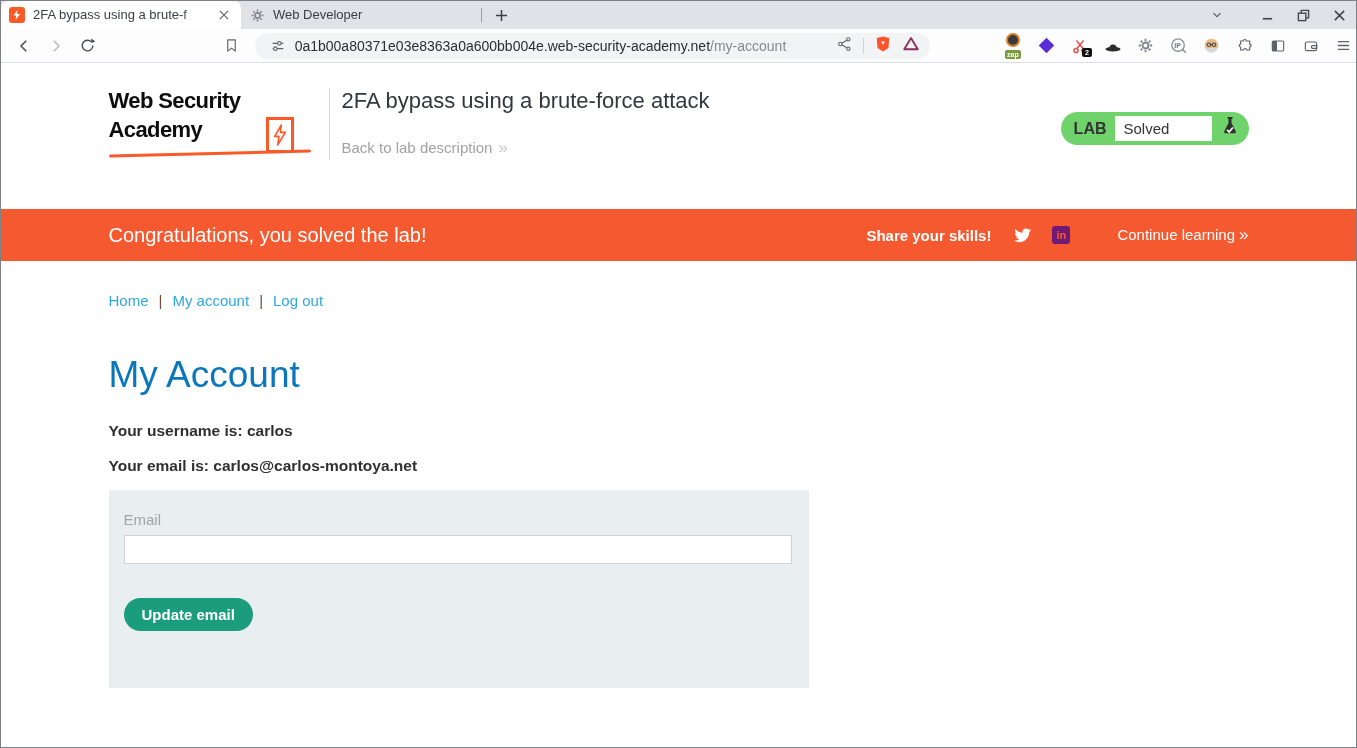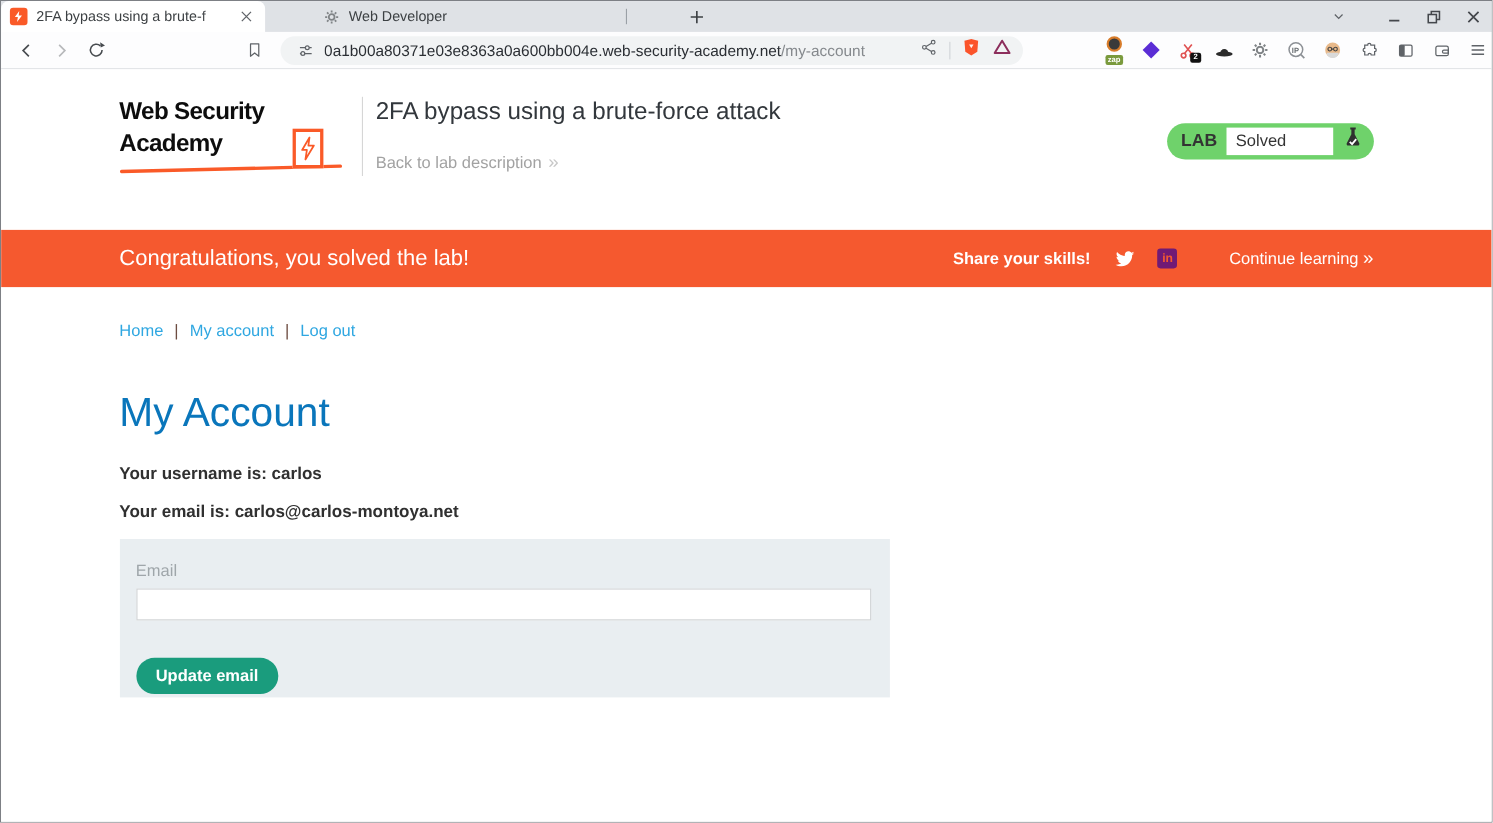--- a/index.html
+++ b/index.html
@@ -13,21 +13,21 @@
     --brave-orange:#fb542b;
     --rewards-maroon:#8c2e5c;
     --chrome-icon:#5f6368;
   }
   *{box-sizing:border-box;}
   html,body{margin:0;padding:0;}
   body{width:1357px;height:748px;font-family:"Liberation Sans",sans-serif;background:#fff;overflow:hidden;}
   .window{width:1357px;height:748px;border:1px solid #7d8085;display:flex;flex-direction:column;}
 
   
-  .tabbar{height:28px;background:#dfe2e6;display:flex;align-items:stretch;position:relative;flex:0 0 auto;gap:44px;}
+  .tabbar{height:28px;background:#dfe2e6;display:flex;align-items:stretch;position:relative;flex:0 0 auto;}
   .tab{width:240px;display:flex;align-items:center;padding:0 8px;font-size:13px;color:#3c4043;cursor:default;}
   .tab.active{background:#fff;border-radius:7px 7px 0 0;}
   .tab .favicon{width:16px;height:16px;flex:0 0 auto;margin-right:8px;display:flex;align-items:center;justify-content:center;}
   .favicon-lab{background:var(--logo-orange);border-radius:3px;}
   .tab-title{flex:1;overflow:hidden;white-space:nowrap;position:relative;height:16px;line-height:16px;}
   .tab.active .tab-title::after{content:"";position:absolute;right:0;top:0;width:26px;height:100%;background:linear-gradient(to right,rgba(255,255,255,0),#fff);}
   .tab:not(.active) .tab-title::after{content:"";position:absolute;right:0;top:0;width:20px;height:100%;background:linear-gradient(to right,rgba(223,226,230,0),#dfe2e6);}
   .tab-close{width:18px;height:18px;margin-left:6px;display:flex;align-items:center;justify-content:center;border-radius:50%;}
   .tab-divider{width:1px;height:14px;background:#9aa0a6;align-self:center;}
   .newtab-btn{width:26px;height:26px;margin-left:6px;align-self:center;display:flex;align-items:center;justify-content:center;border-radius:50%;}
@@ -83,21 +83,21 @@
 
   .site-nav{margin-top:31px;font-size:15px;}
   .site-nav a{color:var(--link-blue);text-decoration:none;}
   .site-nav .sep{color:var(--nav-sep);margin:0 10px;}
 
   .account-heading{margin:45px 0 0;font-size:37px;font-weight:normal;color:var(--heading-blue);}
   .info-line{font-size:15.5px;color:#303030;margin:0;font-weight:bold;}
   .info-line.first{margin-top:26px;}
   .info-line.second{margin-top:17px;}
 
-  .form-panel{margin-top:15px;width:700px;height:144px;background:#e9eef1;padding:21px 17px 0 15px;}
+  .form-panel{margin-top:15px;width:700px;height:198px;background:#e9eef1;padding:21px 17px 0 15px;}
   .field-label{display:block;color:#9fa6aa;font-size:15px;}
   .email-input{margin-top:7px;width:668px;height:29px;border:1px solid #d0d3d5;background:#fff;padding:0 8px;font-size:14px;font-family:"Liberation Sans",sans-serif;}
   .update-btn{margin-top:34px;background:var(--button-teal);color:#fff;border:none;border-radius:17px;font-size:15px;font-weight:bold;padding:8px 18px;font-family:"Liberation Sans",sans-serif;cursor:pointer;}
 </style>
 </head>
 <body>
 
 <div class="window">
 
   <div class="tabbar">

